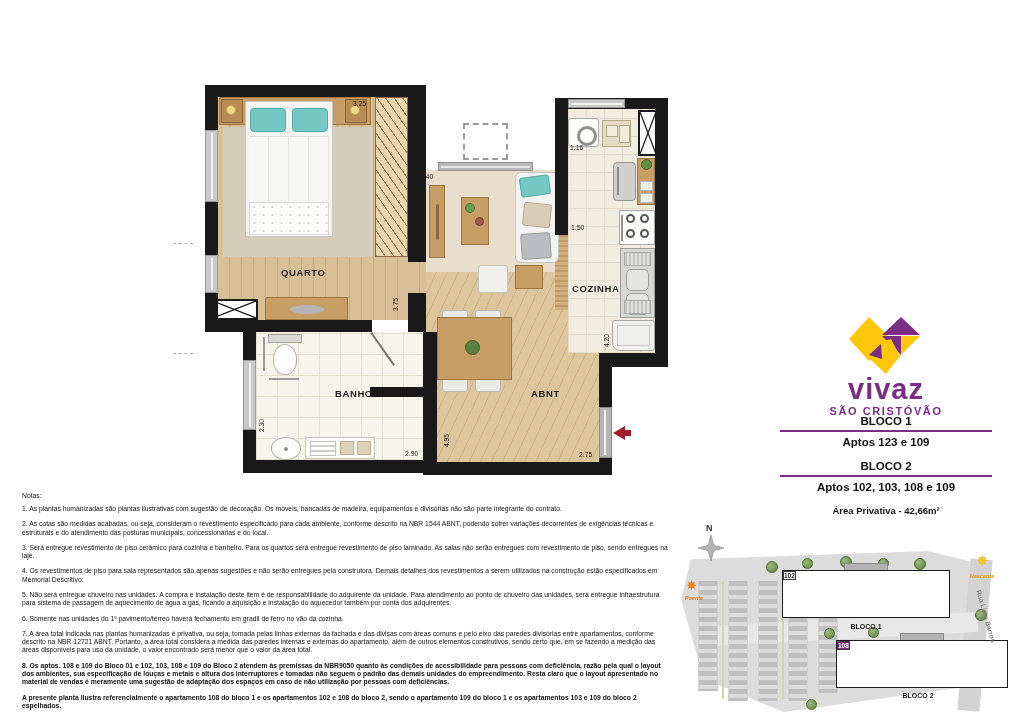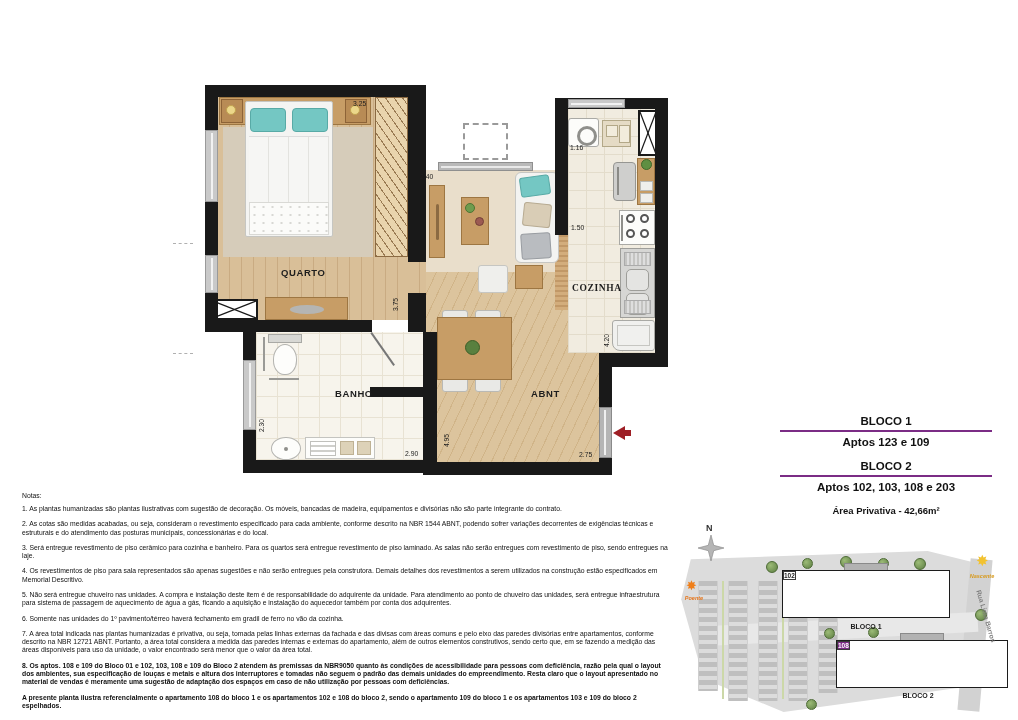--- a/index.html
+++ b/index.html
@@ -152,21 +152,21 @@
 
   
   .dashline{width:20px;height:0;border-top:1px dashed #b0b0b0;}
   .dl1{left:-20px;top:158px;} .dl2{left:-20px;top:268px;}
 
   
   .room{font-weight:bold;font-size:9.5px;letter-spacing:.6px;color:#1d1d1d;white-space:nowrap;}
   .lab-quarto{left:88px;top:182px;}
   .lab-banho{left:133px;top:303px;padding-left:9px;}
   .lab-sala{left:338px;top:303px;}
-  .lab-cozinha{left:379px;top:198px;font-family:Liberation Serif, serif;}
+  .lab-cozinha{left:379px;top:198px;}
   .dim{font-size:6.8px;color:#1d1d1d;white-space:nowrap;}
   .dim.v{transform:rotate(-90deg);transform-origin:center;}
   .d325{left:160px;top:15px;} .d240{left:227px;top:88px;}
   .d116{left:377px;top:59px;} .d150{left:378px;top:139px;}
   .d375{left:196px;top:216px;} .d420{left:407px;top:252px;}
   .d230{left:62px;top:337px;}  .d290{left:212px;top:365px;}
   .d495{left:247px;top:352px;} .d275{left:386px;top:366px;}
 
   
   #brand{position:absolute;left:780px;top:316px;width:212px;text-align:center;}
@@ -363,28 +363,40 @@
     <div class="dim d116">1.16</div>
     <div class="dim d150">1.50</div>
     <div class="dim v d375">3.75</div>
     <div class="dim v d420">4.20</div>
     <div class="dim v d230">2.30</div>
     <div class="dim d290">2.90</div>
     <div class="dim v d495">4.95</div>
     <div class="dim d275">2.75</div>
   </div>
 
+  <div id="brand">
+    <svg class="heart" viewBox="0 0 76 60">
+      <polygon points="21,1 43,23 21,45 1,23" fill="#ffc709"></polygon>
+      <polygon points="34,19 53,1 72,19" fill="#7b2c85"></polygon>
+      <polygon points="34,20 53,20 53,39" fill="#7b2c85"></polygon>
+      <polygon points="53,20 72,20 53,39" fill="#ffc709"></polygon>
+      <polygon points="10,32 38,58 52,40 43,23" fill="#ffc709"></polygon>
+      <polygon points="21,39 33,28 34,43" fill="#7b2c85"></polygon>
+    </svg>
+    <div class="brand-name">vivaz</div>
+    <div class="brand-sub">SÃO CRISTÓVÃO</div>
+  </div>
 
   <div id="infopanel">
     <div class="blk-title">BLOCO 1</div>
     <div class="blk-rule"></div>
     <div class="blk-aptos">Aptos 123 e 109</div>
     <div class="blk-title">BLOCO 2</div>
     <div class="blk-rule"></div>
-    <div class="blk-aptos">Aptos 102, 103, 108 e 203</div>
+    <div class="blk-aptos">Aptos 102, 103, 108 e 109</div>
     <div class="area-priv">Área Privativa - 42,66m²</div>
   </div>
 
   <div id="notes">
     <p class="nh">Notas:</p>
     <div>
         <p class="note">1. As plantas humanizadas são plantas ilustrativas com sugestão de decoração. Os móveis, bancadas de madeira, equipamentos e divisórias não são parte integrante do contrato.</p>
         <p class="note">2. As cotas são medidas acabadas, ou seja, consideram o revestimento especificado para cada ambiente, conforme descrito na NBR 1544 ABNT, podendo sofrer variações decorrentes de exigências técnicas e estruturais e do atendimento das posturas municipais, concessionárias e do local.</p>
         <p class="note">3. Será entregue revestimento de piso cerâmico para cozinha e banheiro. Para os quartos será entregue revestimento de piso laminado. As salas não serão entregues com revestimento de piso, sendo entregues na laje.</p>
         <p class="note">4. Os revestimentos de piso para sala representados são apenas sugestões e não serão entregues pela construtora. Demais detalhes dos revestimentos a serem utilizados na construção estão especificados em Memorial Descritivo.</p>

